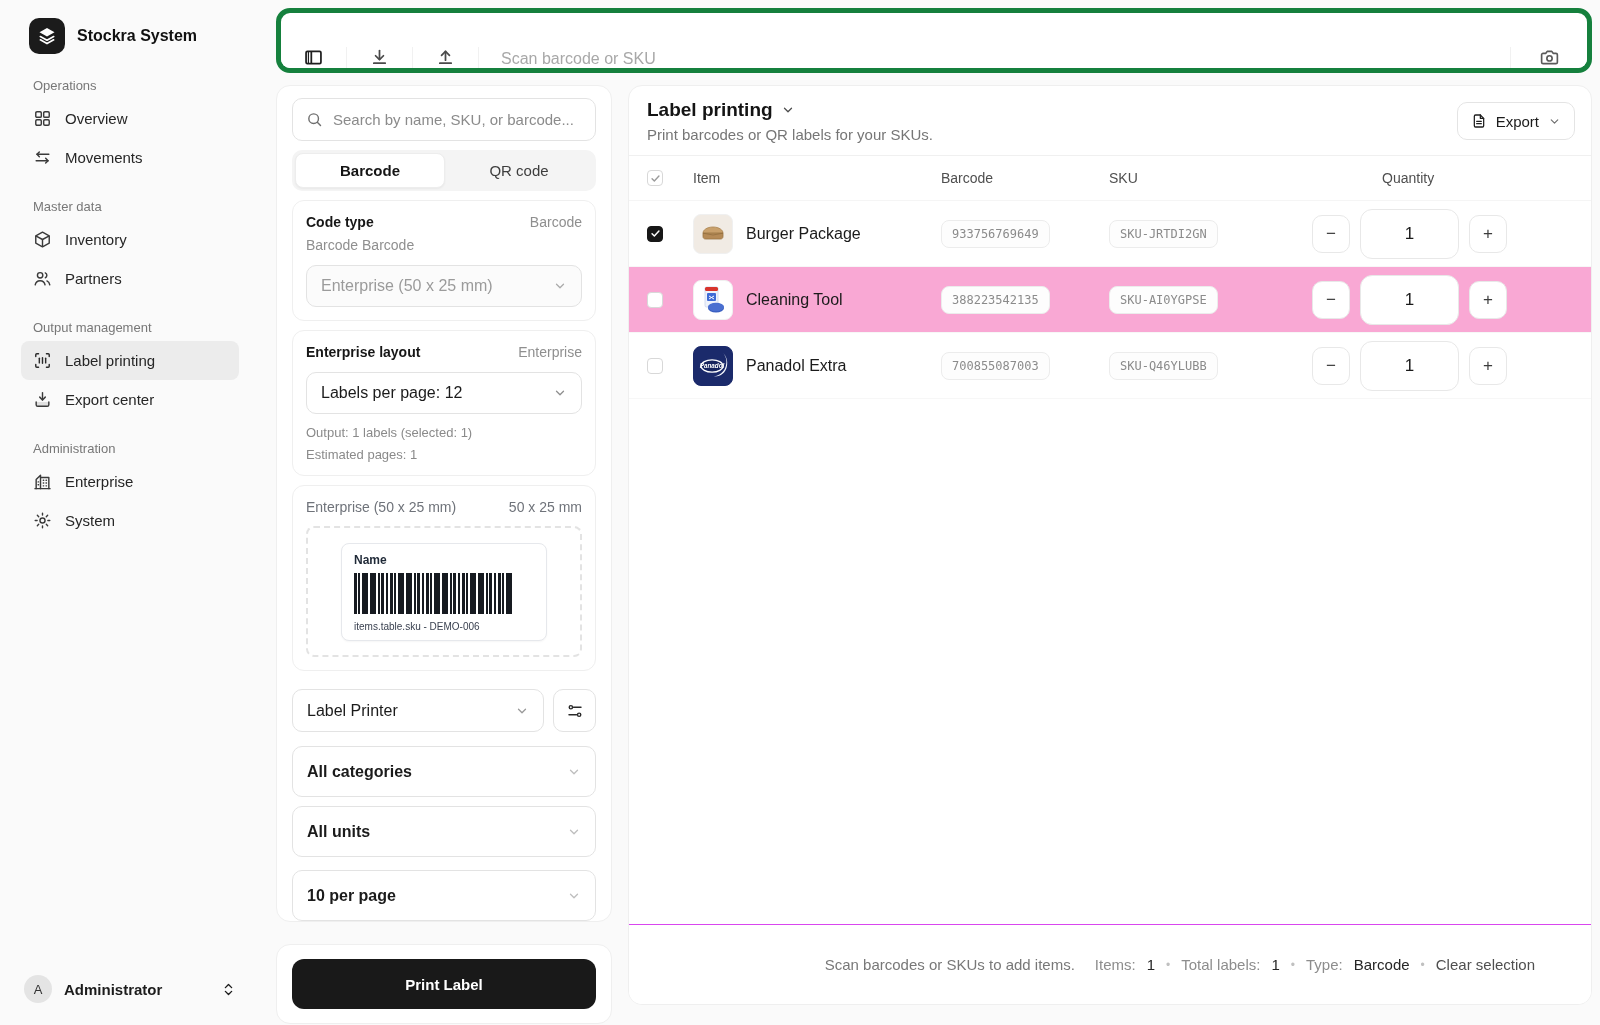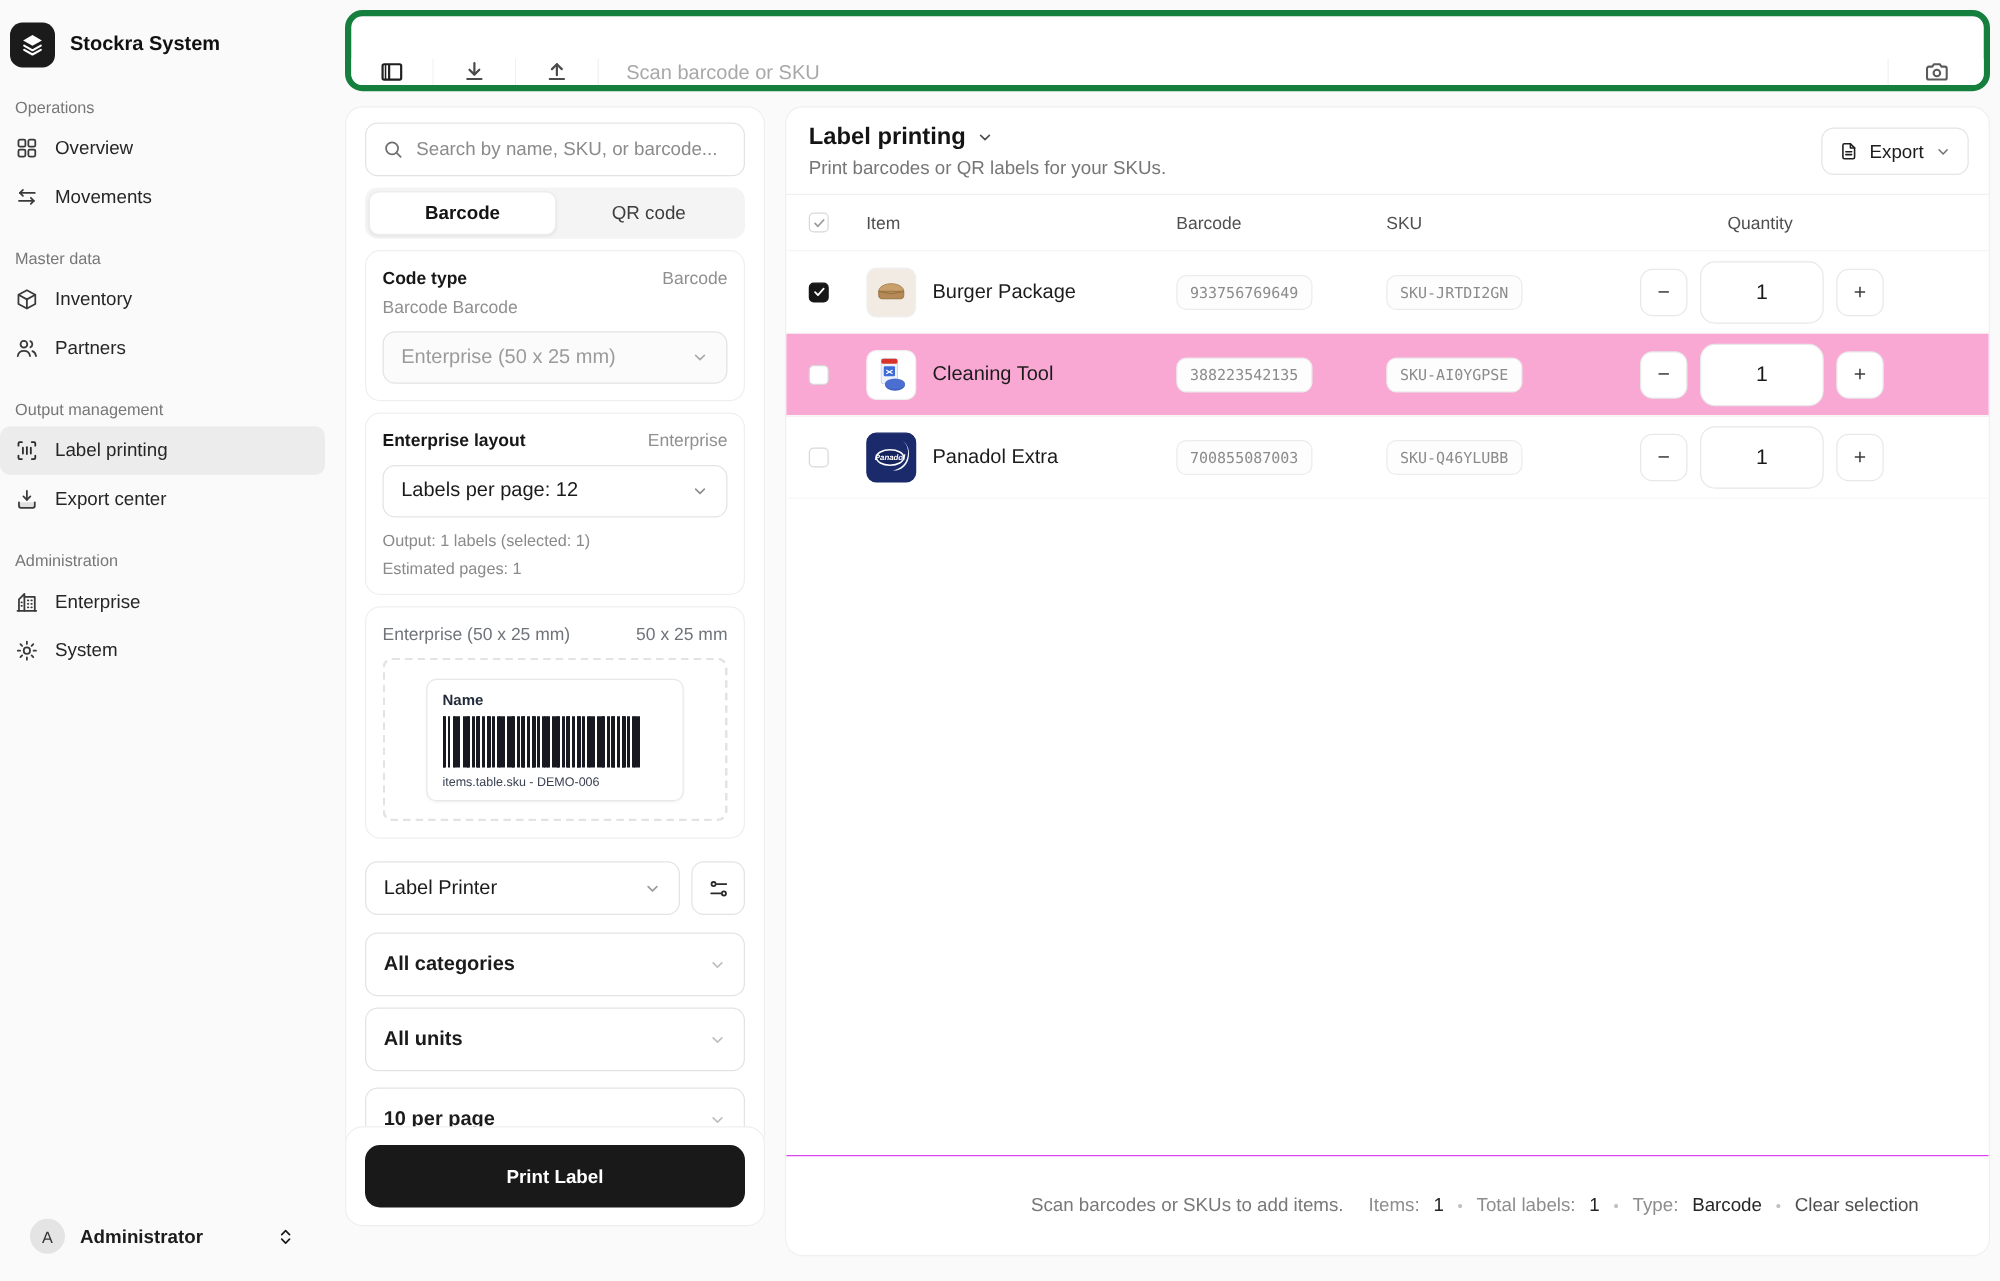--- a/index.html
+++ b/index.html
@@ -8,21 +8,21 @@
     background:#fafafa;
     font-family:"Liberation Sans", sans-serif;
     color:#1a1a1a;
     position:relative;
     overflow:hidden;
     font-size:15px;
   }
   svg { display:block; }
 
   
-  .sidebar { position:absolute; left:0; top:0; width:260px; height:1025px; padding:16px 0; }
+  .sidebar { position:absolute; left:0; top:0; width:260px; height:1025px; padding:16px 21px; }
   .brand { display:flex; align-items:center; gap:12px; padding:2px 10px 2px 8px; margin-bottom:10px; }
   .brand-logo { width:36px; height:36px; border-radius:10px; background:#1b1b1b; display:flex; align-items:center; justify-content:center; flex:none; }
   .brand-name { font-size:16px; font-weight:bold; color:#111; }
   .side-section-label { font-size:13px; color:#777; padding:8px 12px 6px; margin-top:14px; }
   .nav-item { display:flex; align-items:center; gap:13px; padding:10px 12px; border-radius:8px; font-size:15px; color:#262626; cursor:pointer; }
   .nav-item .nicon { width:19px; height:19px; flex:none; display:flex; align-items:center; justify-content:center; }
   .nav-item.active { background:#ececec; }
   .side-user { position:absolute; left:12px; right:12px; bottom:14px; display:flex; align-items:center; gap:12px; padding:8px 12px; border-radius:8px; }
   .avatar { width:28px; height:28px; border-radius:50%; background:#e4e4e4; color:#333; display:flex; align-items:center; justify-content:center; font-size:13px; }
   .side-user .uname { flex:1; font-size:15px; font-weight:bold; color:#1c1c1c; }
@@ -66,21 +66,21 @@
   .ml-caption { margin-top:7px; font-size:10px; color:#3a4150; }
 
   .printer-row { margin-top:18px; display:flex; gap:9px; }
   .printer-row .select { flex:1; height:43px; }
   .icon-btn { width:43px; height:43px; border:1px solid #e3e3e3; border-radius:10px; background:#fff; display:flex; align-items:center; justify-content:center; cursor:pointer; }
   .filter-select { margin-top:9px; height:51px;font-weight:bold; }
   .filter-select .chev { opacity:.75; }
   .mt14 { margin-top:14px; }
   .reset-row { margin-top:15px; display:flex; align-items:center; justify-content:center; gap:9px; color:#4c4c4c; font-size:15px; cursor:pointer; }
 
-  .print-card { position:absolute; left:276px; top:901px; width:336px; height:80px; background:#fff; border:1px solid #efefef; border-radius:14px; padding:14px 15px; }
+  .print-card { position:absolute; left:276px; top:944px; width:336px; height:80px; background:#fff; border:1px solid #efefef; border-radius:14px; padding:14px 15px; }
   .print-btn { width:100%; height:50px; background:#191919; color:#fff; border:none; border-radius:12px; font-size:15px; font-weight:bold; font-family:"Liberation Sans",sans-serif; cursor:pointer; }
 
   
   .main-panel { position:absolute; left:628px; top:85px; width:964px; height:920px; background:#fff; border:1px solid #efefef; border-radius:14px; overflow:hidden; }
   .panel-head { display:flex; justify-content:space-between; align-items:flex-start; padding:13px 16px 12px 18px; border-bottom:1px solid #f0f0f0; }
   .ph-title-row { display:flex; align-items:center; gap:8px; cursor:pointer; }
   .ph-title { font-size:19px; font-weight:bold; color:#141414; }
   .ph-sub { margin-top:5px; font-size:15px; color:#767676; }
   .export-btn { display:flex; align-items:center; gap:9px; height:38px; padding:0 13px; border:1px solid #e4e4e4; border-radius:10px; background:#fff; font-size:15px; font-weight:500; color:#1c1c1c; cursor:pointer; font-family:"Liberation Sans",sans-serif; margin-top:3px; }
 

